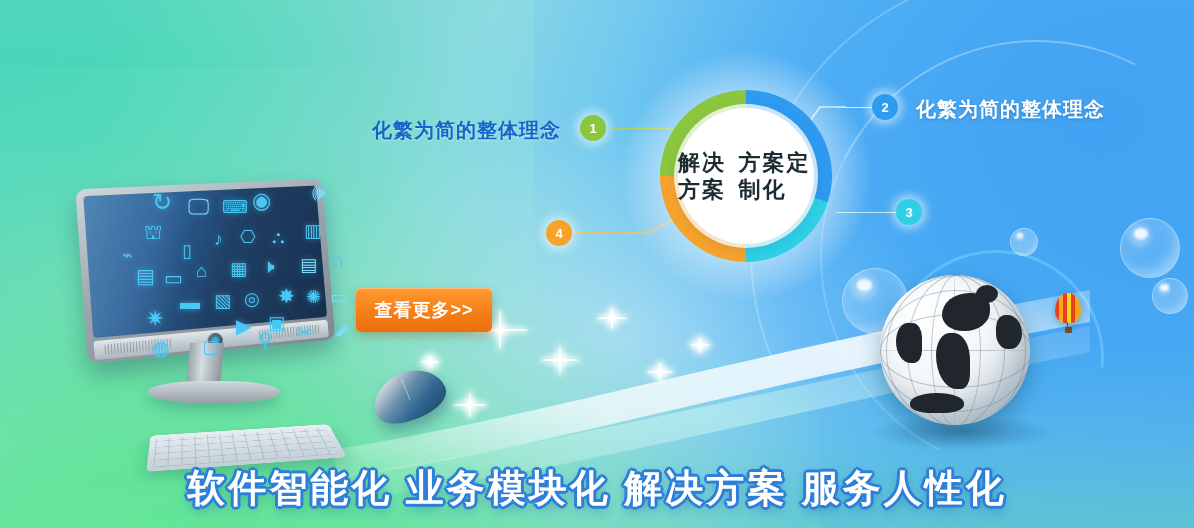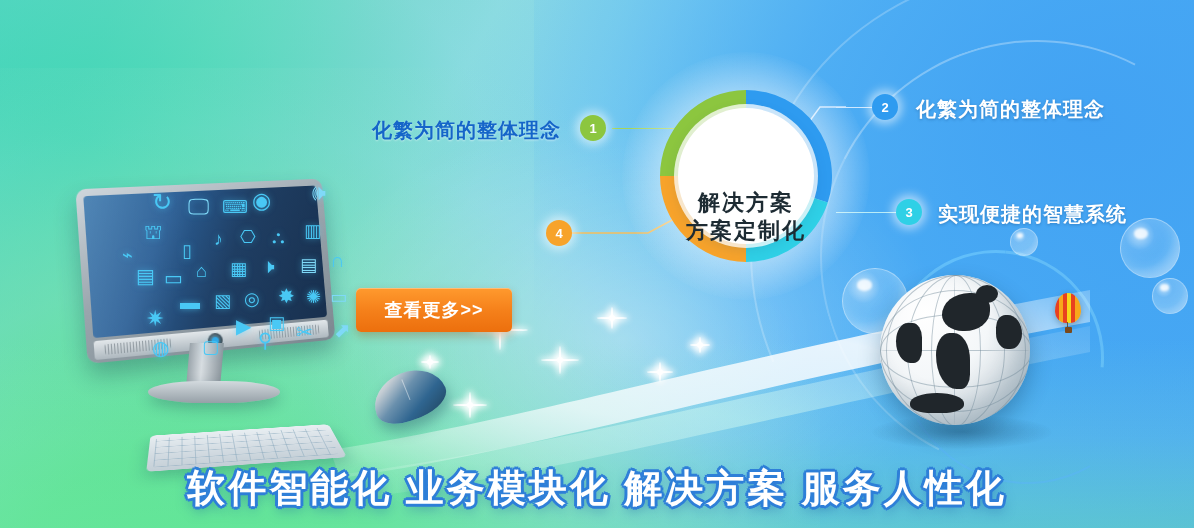--- a/index.html
+++ b/index.html
@@ -215,21 +215,21 @@
     position:absolute;inset:-26px;border-radius:50%;
     background:radial-gradient(circle,rgba(255,255,255,.55) 40%,rgba(255,255,255,0) 72%);
   }
   .donut{
     position:absolute;inset:0;border-radius:50%;
   }
   .donut-hole{
     position:absolute;left:30px;top:30px;right:30px;bottom:30px;border-radius:50%;
     background:#ffffff;
     box-shadow:0 0 0 4px rgba(255,255,255,.75), 0 4px 14px rgba(20,70,110,.18);
-    display:flex;flex-direction:column;align-items:center;justify-content:flex-end;
+    display:flex;flex-direction:row;align-items:center;justify-content:flex-end;
   }
   .donut-hole .l1,.donut-hole .l2{
     font-size:22px;font-weight:bold;color:#1d2b33;letter-spacing:2px;line-height:1.25;
   }
 
   
   .badge{
     position:absolute;width:26px;height:26px;border-radius:50%;
     display:flex;align-items:center;justify-content:center;
     color:#fff;font-size:13px;font-weight:bold;
@@ -240,21 +240,21 @@
   }
   .lbl-1{color:#1565c9;text-shadow:0 1px 2px rgba(255,255,255,.5);}
   .lbl-2{color:#ffffff;text-shadow:0 1px 3px rgba(20,80,140,.45);}
   .lbl-3{color:#ffffff;text-shadow:0 1px 3px rgba(20,80,140,.45);}
   .lbl-4{color:#f15a0f;text-shadow:0 1px 2px rgba(255,255,255,.5);}
 
   .conn{position:absolute;height:2px;transform-origin:left center;}
 
   
   .cta{
-    position:absolute;left:356px;top:288px;width:156px;height:44px;
+    position:absolute;left:356px;top:288px;width:136px;height:44px;
     border:0;border-radius:5px;cursor:pointer;
     background:linear-gradient(180deg,#ff9a2e 0%,#f5801a 52%,#ec6f0d 100%);
     color:#fff;font-size:18px;font-weight:bold;letter-spacing:1px;
     box-shadow:0 4px 10px rgba(150,70,0,.32), inset 0 1px 0 rgba(255,255,255,.35);
     font-family:"Liberation Sans","DejaVu Sans",sans-serif;
   }
 
   
   .tagline{
     position:absolute;left:0;right:0;bottom:14px;text-align:center;
@@ -455,21 +455,20 @@
   <div class="lbl lbl-1" style="left:372px;top:117px;">化繁为简的整体理念</div>
 
   <div class="badge" style="left:872px;top:94px;background:#2e9bf0;">
     <span>2</span>
   </div>
   <div class="lbl lbl-2" style="left:916px;top:96px;">化繁为简的整体理念</div>
 
   <div class="badge" style="left:896px;top:199px;background:#2fd0e6;">
     <span>3</span>
   </div>
-  <div class="lbl lbl-3" style="left:938px;top:201px;">实现便捷的智慧系统</div>
 
   <div class="badge" style="left:546px;top:220px;background:#f7a32b;">
     <span>4</span>
   </div>
 
   <button class="cta">查看更多&gt;&gt;</button>
 
   <div class="tagline">软件智能化 业务模块化 解决方案 服务人性化</div>
 
 </div>

